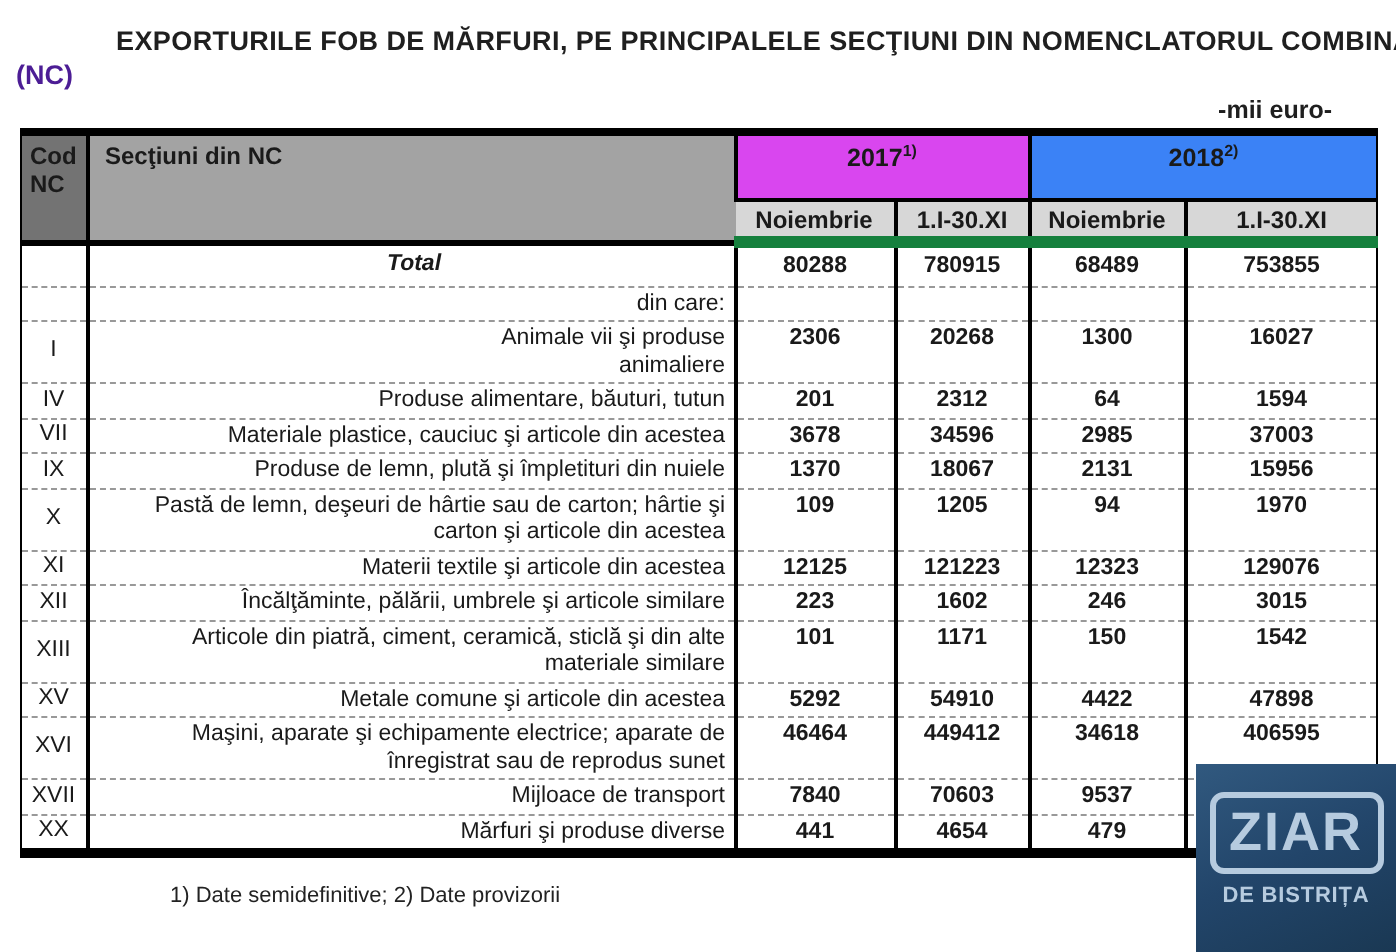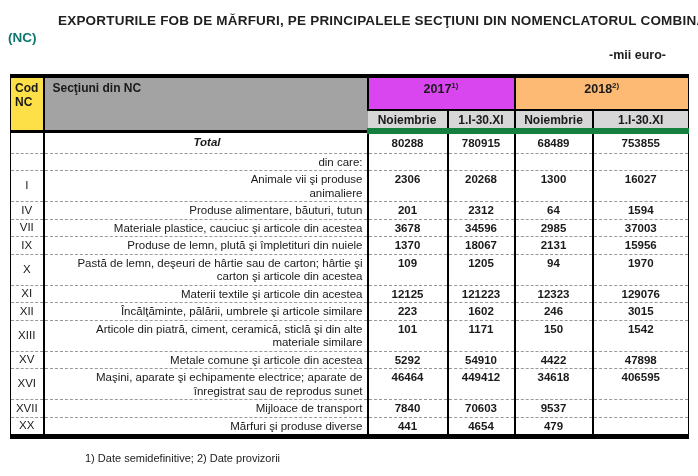--- a/index.html
+++ b/index.html
@@ -18,27 +18,27 @@
     font-size: 13.5px;
     font-weight: bold;
     letter-spacing: 0.2px;
     white-space: nowrap;
     color: #1f1f1f;
   }
   .title-line2 {
     margin: 2px 0 0 8px;
     font-size: 13.5px;
     font-weight: bold;
-    color: #0f766e;
+    color: #4c1d95;
   }
   .unit-label {
     text-align: right;
     padding-right: 32px;
     margin-top: 3px;
-    margin-bottom: 12px;
+    margin-bottom: 2px;
     font-size: 12.5px;
     font-weight: bold;
     color: #1f1f1f;
   }
   table.exports {
     margin-left: 10px;
     width: 678px;
     border-collapse: collapse;
     table-layout: fixed;
     border-top: 4px solid #000;
@@ -160,24 +160,24 @@
     <colgroup>
       <col style="width:33px">
       <col style="width:324px">
       <col style="width:80px">
       <col style="width:67px">
       <col style="width:78px">
       <col style="width:96px">
     </colgroup>
     <thead>
       <tr class="hrow1">
-        <th class="h-code" rowspan="2" style="background: #fde047;">Cod NC</th>
+        <th class="h-code" rowspan="2" style="background: #737373;">Cod NC</th>
         <th class="h-section" rowspan="2" style="background: #a3a3a3;">Secţiuni din NC</th>
         <th class="h-year" colspan="2" style="background: #d946ef;"><span>2017</span><sup>1)</sup></th>
-        <th class="h-year" colspan="2" style="background: #fdba74;"><span>2018</span><sup>2)</sup></th>
+        <th class="h-year" colspan="2" style="background: #3b82f6;"><span>2018</span><sup>2)</sup></th>
       </tr>
       <tr class="hrow2">
         <th style="background: rgb(215, 215, 215);">Noiembrie</th>
         <th style="background: rgb(215, 215, 215);">1.I-30.XI</th>
         <th style="background: rgb(215, 215, 215);">Noiembrie</th>
         <th style="background: rgb(215, 215, 215);">1.I-30.XI</th>
       </tr>
     </thead>
     <tbody>
         <tr class="row-total">
@@ -294,14 +294,18 @@
           <td class="col-value">441</td>
           <td class="col-value">4654</td>
           <td class="col-value">479</td>
           <td class="col-value"></td>
         </tr>
       </tbody>
   </table>
 
   <div class="footnote">1) Date semidefinitive; 2) Date provizorii</div>
 
+  <div class="ziar-logo" style="background-image: linear-gradient(155deg, rgb(49, 89, 127) 0%, rgb(34, 69, 106) 50%, rgb(26, 56, 83) 100%);">
+    <div class="ziar-box" style="color: rgb(182, 203, 223); border-color: rgb(182, 203, 223);">ZIAR</div>
+    <div class="ziar-sub" style="color: rgb(182, 203, 223);">DE BISTRIȚA</div>
+  </div>
 
 </div>
 
 </body></html>

